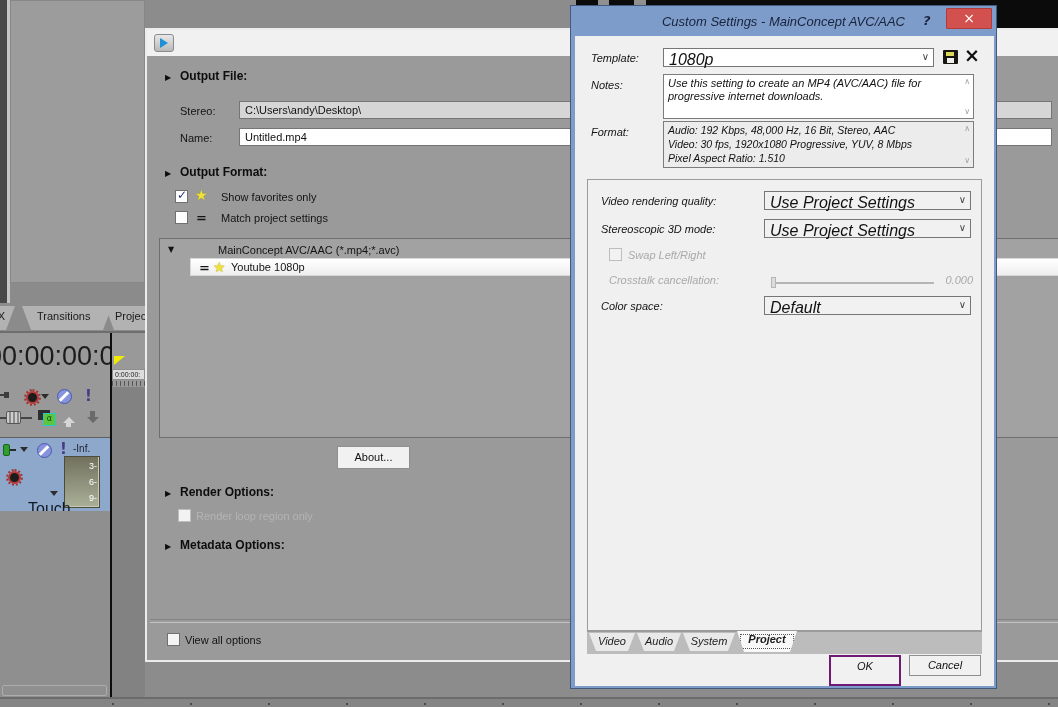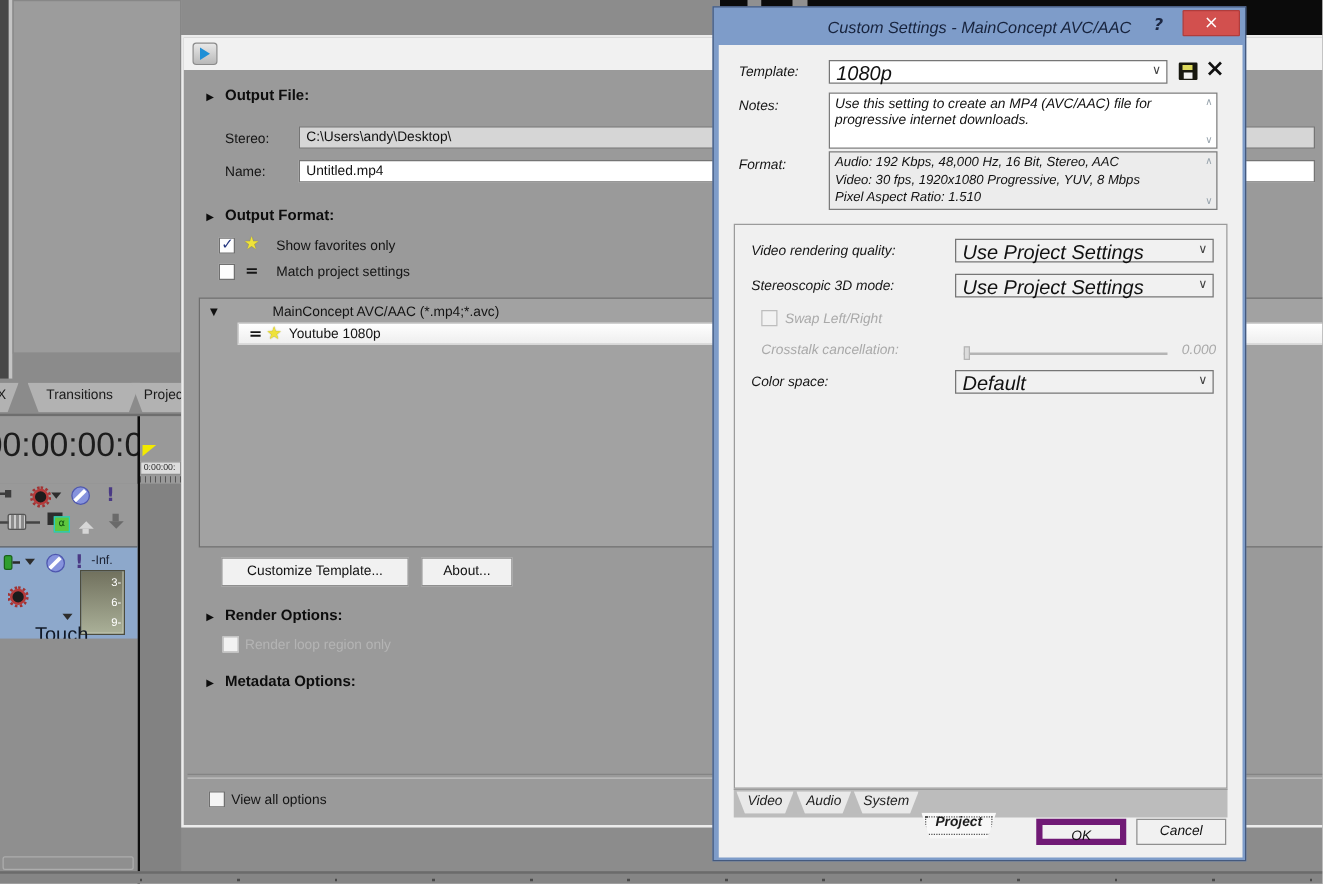--- a/index.html
+++ b/index.html
@@ -182,23 +182,20 @@
         <span class="abs glyph" style="left:8px;top:3px;font-size:8px;color:#111;">▼</span>
         <span class="abs txt" style="left:25px;top:2px;padding-left:33px;">MainConcept AVC/AAC (*.mp4;*.avc)</span>
       </div>
       <div class="abs" style="left:30px;top:19px;right:1px;height:18px;background:linear-gradient(#ffffff,#eeeeee);border:1px solid #d8d8d8;box-sizing:border-box;">
         <span class="abs txt bold glyph" style="left:8px;top:1px;font-size:13px;">=</span>
         <span class="abs star" style="left:22px;top:2px;">★</span>
         <span class="abs txt" style="left:40px;top:2px;">Youtube 1080p</span>
       </div>
     </div>
 
-    <div class="abs btn" style="left:30px;top:416px;width:150px;height:23px;">
-      <span class="cap" style="top:4px;">Customize Template...</span>
-    </div>
     <div class="abs btn" style="left:190px;top:416px;width:73px;height:23px;">
       <span class="cap" style="top:4px;">About...</span>
     </div>
 
     <span class="abs sarr" style="left:18px;top:459px;">▶</span>
     <span class="abs hdr" style="left:33px;top:455px;">Render Options:</span>
     <div class="abs cb disabled" style="left:31px;top:479px;"></div>
     <span class="abs txt dimongrey" style="left:49px;top:480px;">Render loop region only</span>
 
     <span class="abs sarr" style="left:18px;top:512px;">▶</span>
@@ -276,25 +273,25 @@
     <div class="abs" style="left:16px;top:625px;width:395px;height:23px;background:#bcbcbc;border-top:1px solid #9b9b9b;box-sizing:border-box;"></div>
     <div class="abs tabB" style="left:18px;top:627px;width:46px;height:18px;">
       <span class="cap">Video</span>
     </div>
     <div class="abs tabB" style="left:66px;top:627px;width:44px;height:18px;">
       <span class="cap">Audio</span>
     </div>
     <div class="abs tabB" style="left:112px;top:627px;width:52px;height:18px;">
       <span class="cap">System</span>
     </div>
-    <div class="abs tabB active" style="left:166px;top:644px;width:60px;height:21px;">
+    <div class="abs tabB active" style="left:166px;top:625px;width:60px;height:21px;">
       <span class="cap">Project</span>
     </div>
 
-    <div class="abs btn" style="left:258px;top:649px;width:72px;height:21px;border:5px solid #701a75;">
+    <div class="abs btn" style="left:258px;top:649px;width:72px;height:31px;border:2px solid #701a75;">
       <span class="cap">OK</span>
     </div>
     <div class="abs btn" style="left:338px;top:649px;width:72px;height:21px;">
       <span class="cap">Cancel</span>
     </div>
   </div>
 
 </div>
 
 </body></html>

